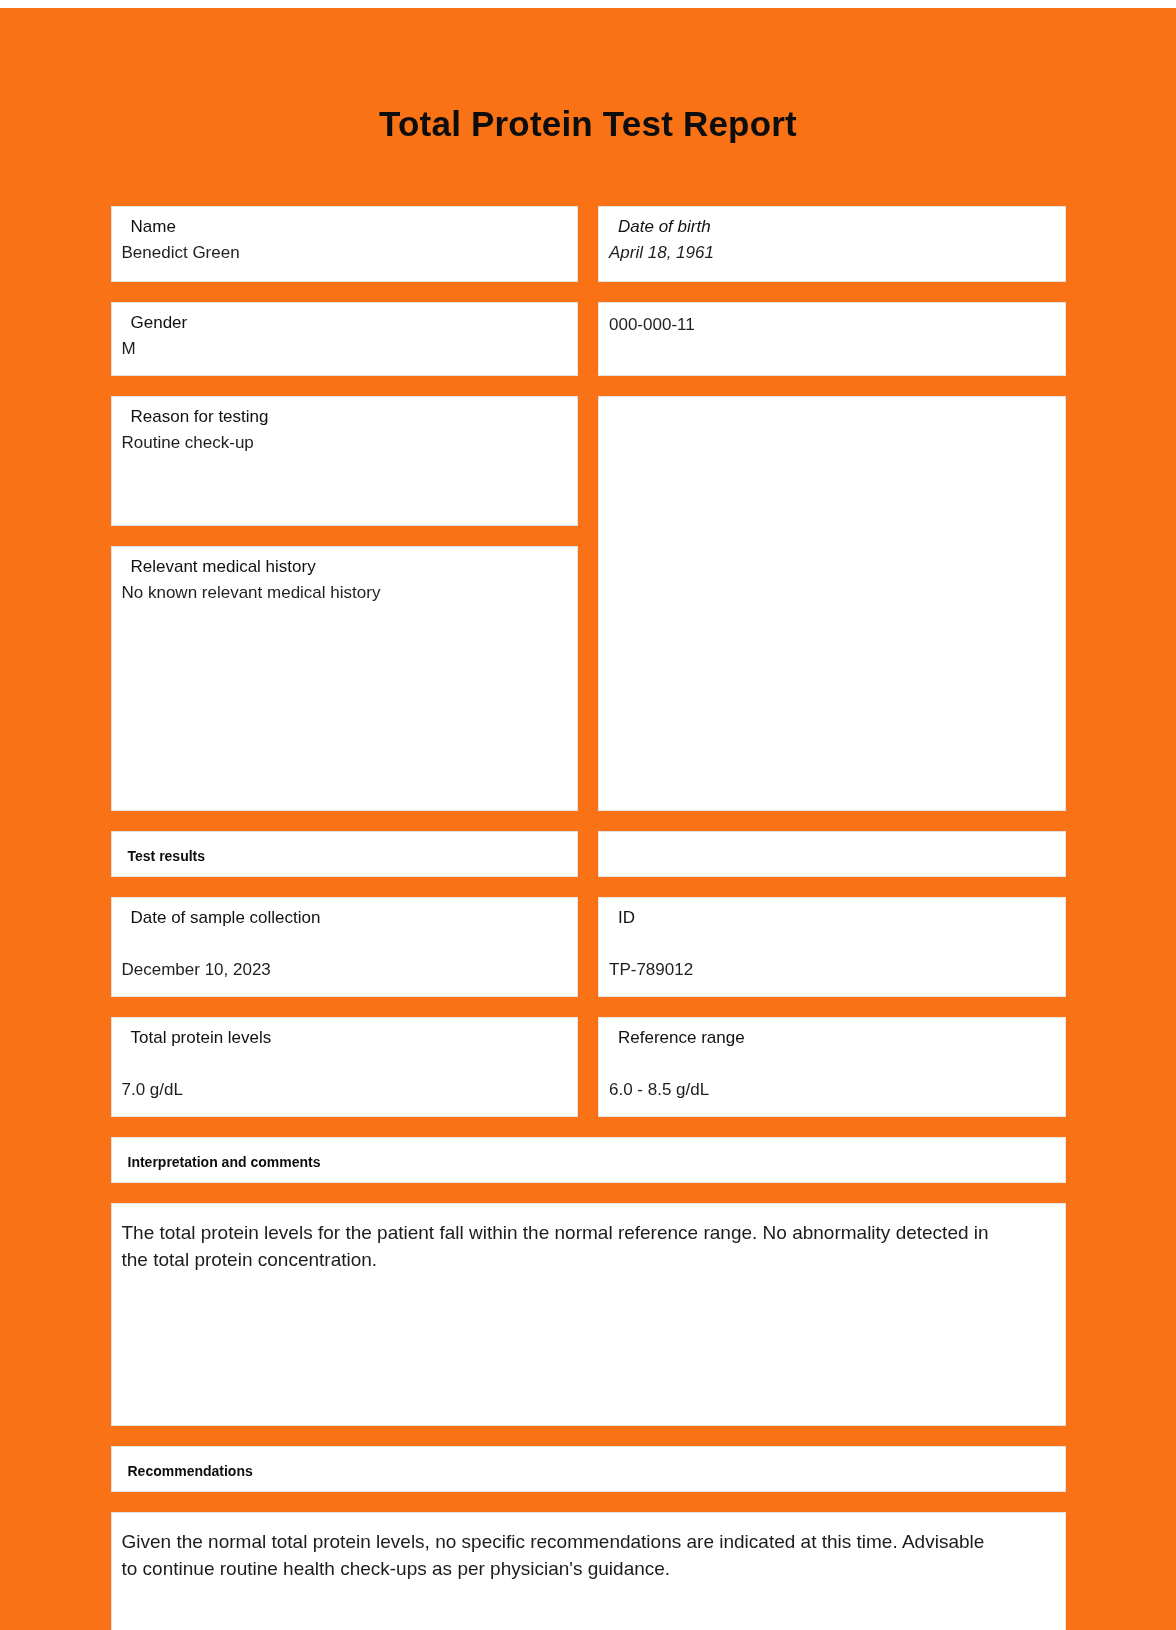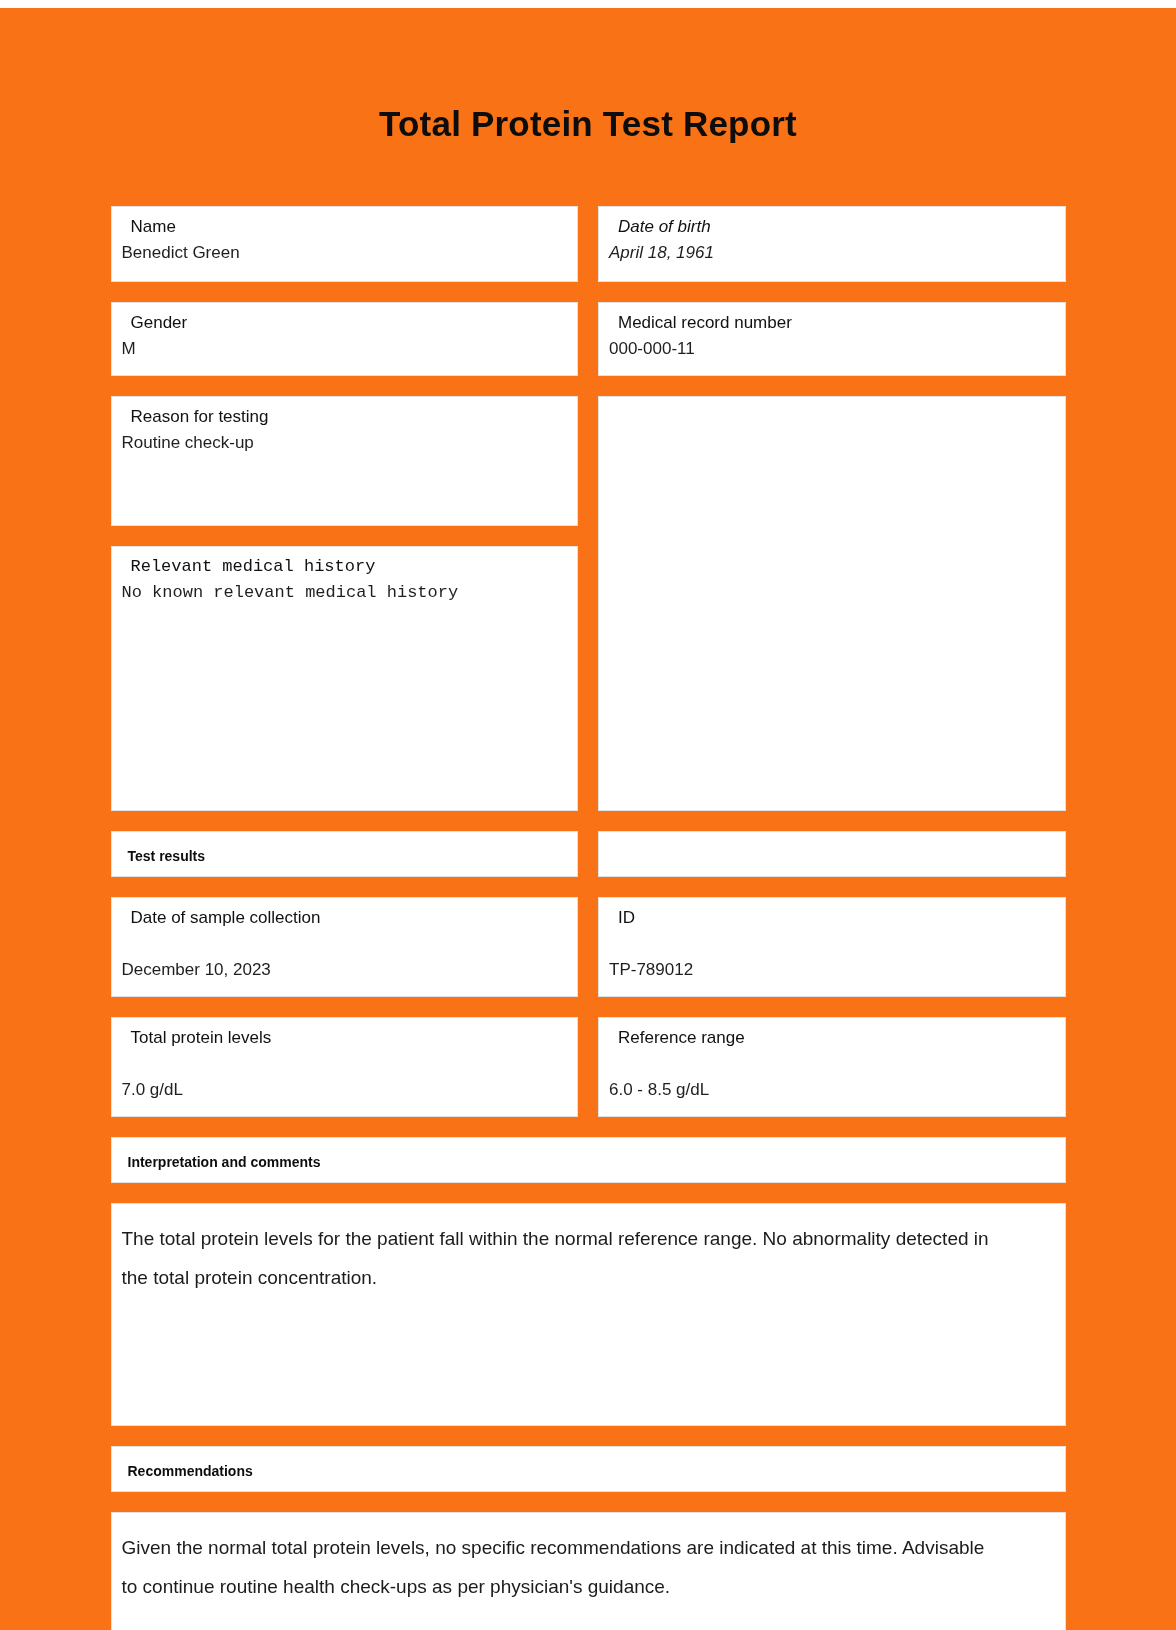--- a/index.html
+++ b/index.html
@@ -64,32 +64,32 @@
     padding-top: 12px;
     font-size: 14px;
     line-height: 24px;
     font-weight: 700;
     color: #0d0d0d;
   }
   .header-cell .hdr { margin-left: 6px; white-space: nowrap; }
   .body-cell {
     padding: 15px 12px 0 10px;
     font-size: 19px;
-    line-height: 39px;
+    line-height: 27px;
     color: #1c1c1c;
   }
   .body-cell .txt { max-width: 880px; }
   
   .r1c1 { grid-row: 1; grid-column: 1; }
   .r1c2 { grid-row: 1; grid-column: 2; font-style: italic; }
   .r2c1 { grid-row: 2; grid-column: 1; }
   .r2c2 { grid-row: 2; grid-column: 2; }
   .r3c1 { grid-row: 3; grid-column: 1; }
   .r34c2 { grid-row: 3 / span 2; grid-column: 2; }
-  .r4c1 { grid-row: 4; grid-column: 1; font-family: Liberation Mono, monospace; }
+  .r4c1 { grid-row: 4; grid-column: 1; }
   .r5c1 { grid-row: 5; grid-column: 1; }
   .r5c2 { grid-row: 5; grid-column: 2; }
   .r6c1 { grid-row: 6; grid-column: 1; }
   .r6c2 { grid-row: 6; grid-column: 2; }
   .r7c1 { grid-row: 7; grid-column: 1; }
   .r7c2 { grid-row: 7; grid-column: 2; }
   .r8 { grid-row: 8; grid-column: 1 / span 2; }
   .r9 { grid-row: 9; grid-column: 1 / span 2; }
   .r10 { grid-row: 10; grid-column: 1 / span 2; }
   .r11 { grid-row: 11; grid-column: 1 / span 2; }
@@ -110,21 +110,20 @@
     <div class="cell r1c2">
       <div class="lbl">Date of birth</div>
       <div class="val">April 18, 1961</div>
     </div>
 
     <div class="cell r2c1">
       <div class="lbl">Gender</div>
       <div class="val">M</div>
     </div>
     <div class="cell r2c2">
-      <div class="lbl">Medical record number</div>
       <div class="val">000-000-11</div>
     </div>
 
     <div class="cell r3c1">
       <div class="lbl">Reason for testing</div>
       <div class="val">Routine check-up</div>
     </div>
     <div class="cell r34c2"></div>
 
     <div class="cell r4c1">

